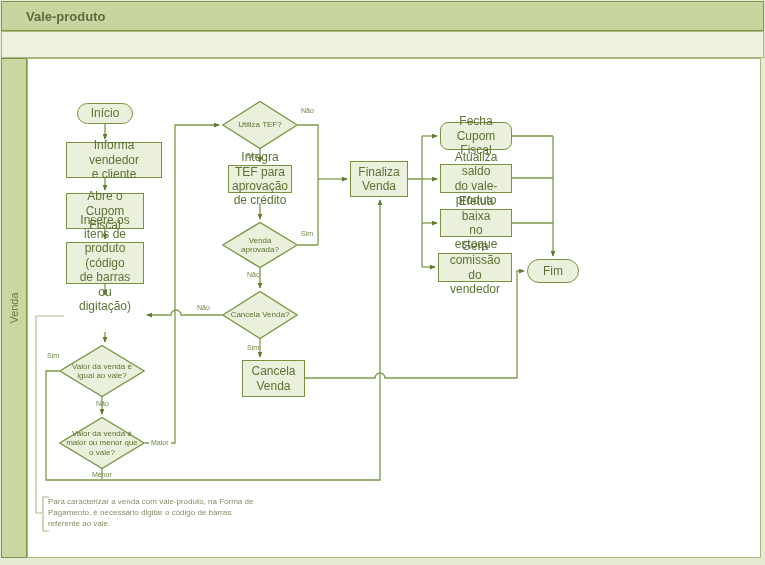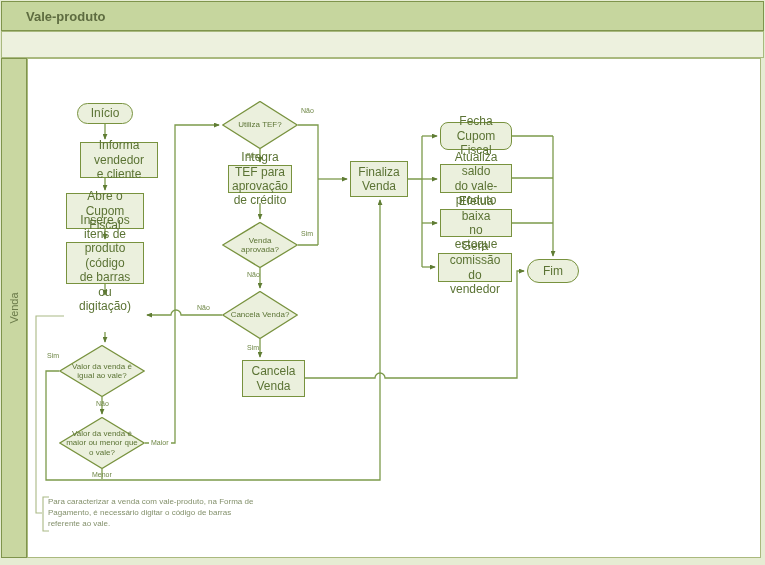--- a/index.html
+++ b/index.html
@@ -114,21 +114,21 @@
     <path class="edge arr" d="M422,179 L437,179"></path>
     <path class="edge arr" d="M422,223 L437,223"></path>
     <path class="edge arr" d="M422,267 L435,267"></path>
     <path class="edge arr" d="M553,136 L553,256"></path>
 
     <path class="note-line" d="M64,316 L36,316 L36,513 L42,513"></path>
     <path class="note-line" d="M49,497 L43,497 L43,531 L49,531"></path>
   </svg>
 
   <div class="node stadium" style="left:77px;top:103px;width:56px;height:21px;">Início</div>
-  <div class="node" style="left:80px;top:142px;width:78px;height:36px;">Informa vendedor e cliente</div>
+  <div class="node" style="left:66px;top:142px;width:96px;height:36px;">Informa vendedor e cliente</div>
   <div class="node" style="left:66px;top:193px;width:78px;height:36px;">Abre o Cupom Fiscal</div>
   <div class="node" style="left:66px;top:242px;width:78px;height:42px;">Insere os itens de produto (código de barras ou digitação)</div>
 
   <div class="diamond" style="left:59px;top:345px;width:86px;height:52px;">
     <svg viewBox="0 0 100 100" preserveAspectRatio="none">
       <polygon points="50,1 99,50 50,99 1,50" fill="#ebf0dd" stroke="#78923e" stroke-width="1.3" vector-effect="non-scaling-stroke"></polygon>
     </svg>
     <div class="dlabel">Valor da venda é igual ao vale?</div>
   </div>
 

